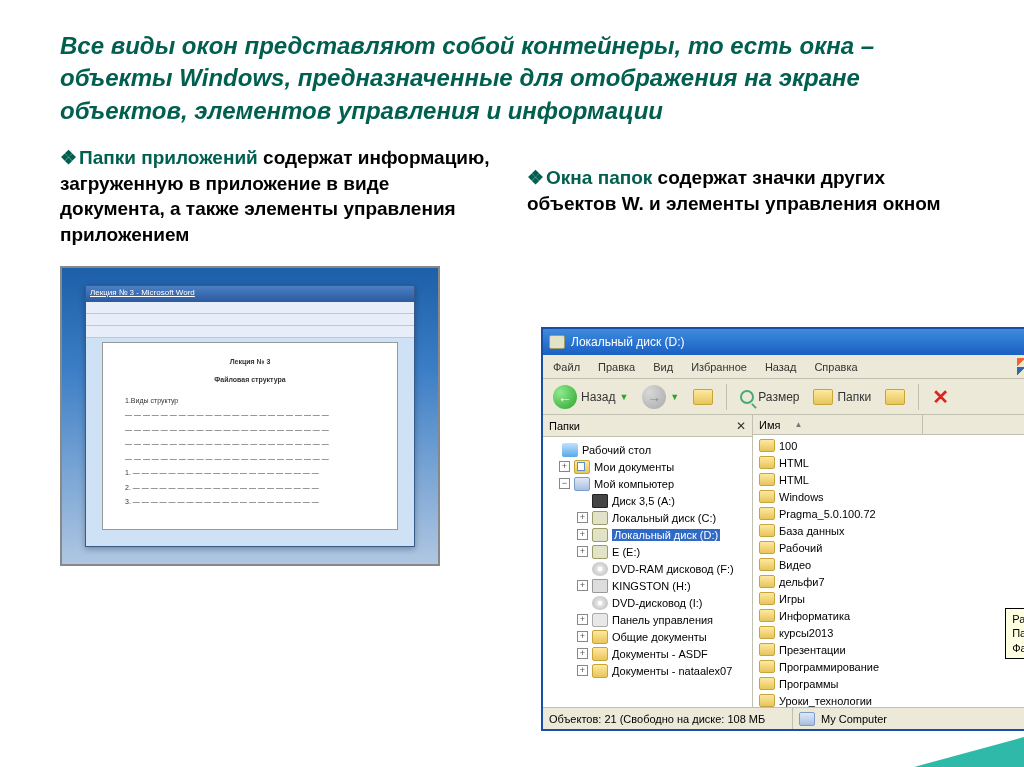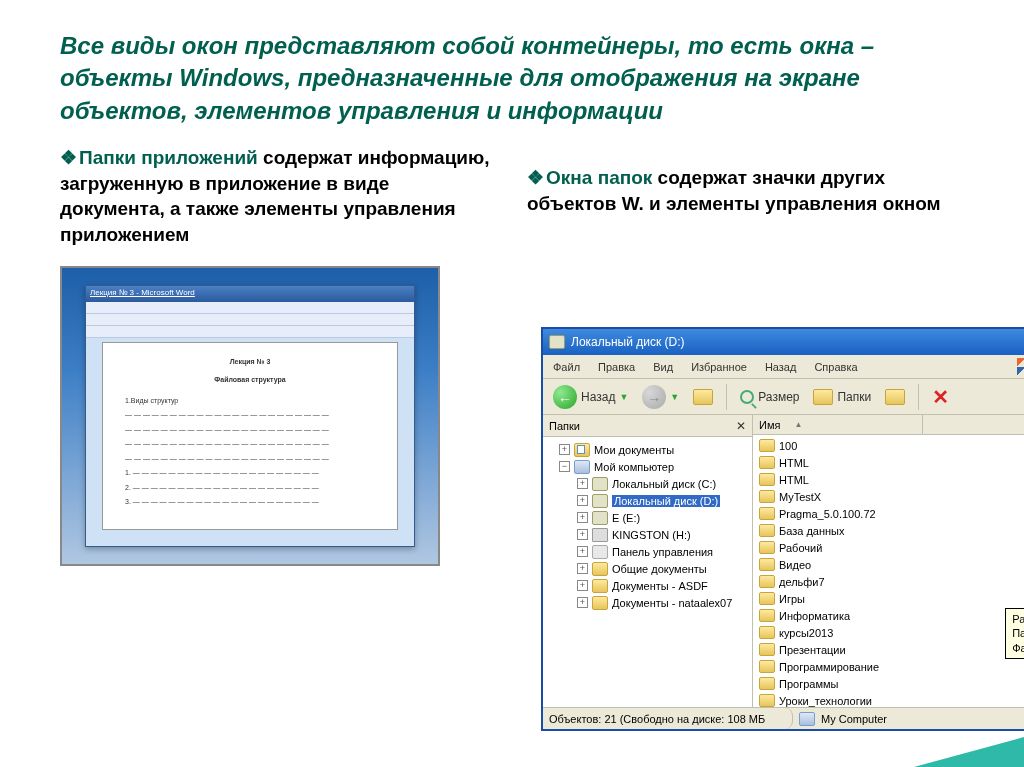--- a/index.html
+++ b/index.html
@@ -150,21 +150,21 @@
   .fitem { display:flex; align-items:center; gap:4px; height:17px; padding-left: 6px; white-space:nowrap; }
   .tooltip {
     position:absolute; right: -18px; bottom: 70px;
     background:#ffffe1; border:1px solid #000; font-size:11px;
     padding: 3px 6px; line-height:1.3;
   }
   .status {
     height: 22px; background:#ece9d8; border-top:1px solid #c0c0b0;
     display:flex; align-items:center; font-size:11px;
   }
-  .status .s1 { flex:0 0 250px; padding-left:6px; border-right:1px solid #c0c0b0; height:100%; display:flex; align-items:center;border-radius:8px; }
+  .status .s1 { flex:0 0 250px; padding-left:6px; border-right:1px solid #c0c0b0; height:100%; display:flex; align-items:center; }
   .status .s2 { flex:1; padding-left:6px; display:flex; align-items:center; gap:6px; }
   .corner {
     position: absolute;
     right: 0; bottom: 0;
     width: 0; height: 0;
     border-right: 110px solid #2fb9a8;
     border-top: 30px solid transparent;
   }
 </style>
 </head>
@@ -252,49 +252,69 @@
     </div>
   </div>
 
   <div class="ex-body">
     <div class="treepane">
       <div class="pane-hdr">
         <span>Папки</span>
         <span class="close">✕</span>
       </div>
       <div class="tree">
+        <div class="node" style="padding-left:2px">
+            <span class="exp blank"></span>
+            <span class="ico16 i-desk"></span>
+            <span>Рабочий стол</span>
+          </div>
         <div class="node" style="padding-left:14px">
             <span class="exp">+</span>
             <span class="ico16 i-docs"></span>
             <span>Мои документы</span>
           </div>
         <div class="node" style="padding-left:14px">
             <span class="exp">−</span>
             <span class="ico16 i-comp"></span>
             <span>Мой компьютер</span>
           </div>
         <div class="node" style="padding-left:32px">
+            <span class="exp blank"></span>
+            <span class="ico16 i-flop"></span>
+            <span>Диск 3,5 (A:)</span>
+          </div>
+        <div class="node" style="padding-left:32px">
             <span class="exp">+</span>
             <span class="ico16 i-disk"></span>
             <span>Локальный диск (C:)</span>
           </div>
         <div class="node" style="padding-left:32px">
             <span class="exp">+</span>
             <span class="ico16 i-disk"></span>
             <span class="sel">Локальный диск (D:)</span>
           </div>
         <div class="node" style="padding-left:32px">
             <span class="exp">+</span>
             <span class="ico16 i-disk"></span>
             <span>E (E:)</span>
           </div>
         <div class="node" style="padding-left:32px">
+            <span class="exp blank"></span>
+            <span class="ico16 i-cd"></span>
+            <span>DVD-RAM дисковод (F:)</span>
+          </div>
+        <div class="node" style="padding-left:32px">
             <span class="exp">+</span>
             <span class="ico16 i-usb"></span>
             <span>KINGSTON (H:)</span>
+          </div>
+        <div class="node" style="padding-left:32px">
+            <span class="exp blank"></span>
+            <span class="ico16 i-cd"></span>
+            <span>DVD-дисковод (I:)</span>
           </div>
         <div class="node" style="padding-left:32px">
             <span class="exp">+</span>
             <span class="ico16 i-panel"></span>
             <span>Панель управления</span>
           </div>
         <div class="node" style="padding-left:32px">
             <span class="exp">+</span>
             <span class="ico16 i-fold"></span>
             <span>Общие документы</span>
@@ -328,21 +348,21 @@
           <div class="fitem">
             <span class="fold-ico sm"></span>
             <span>HTML</span>
           </div>
           <div class="fitem">
             <span class="fold-ico sm"></span>
             <span>HTML</span>
           </div>
           <div class="fitem">
             <span class="fold-ico sm"></span>
-            <span>MyTestX</span>
+            <span>Windows</span>
           </div>
           <div class="fitem">
             <span class="fold-ico sm"></span>
             <span>Pragma_5.0.100.72</span>
           </div>
           <div class="fitem">
             <span class="fold-ico sm"></span>
             <span>База данных</span>
           </div>
           <div class="fitem">

